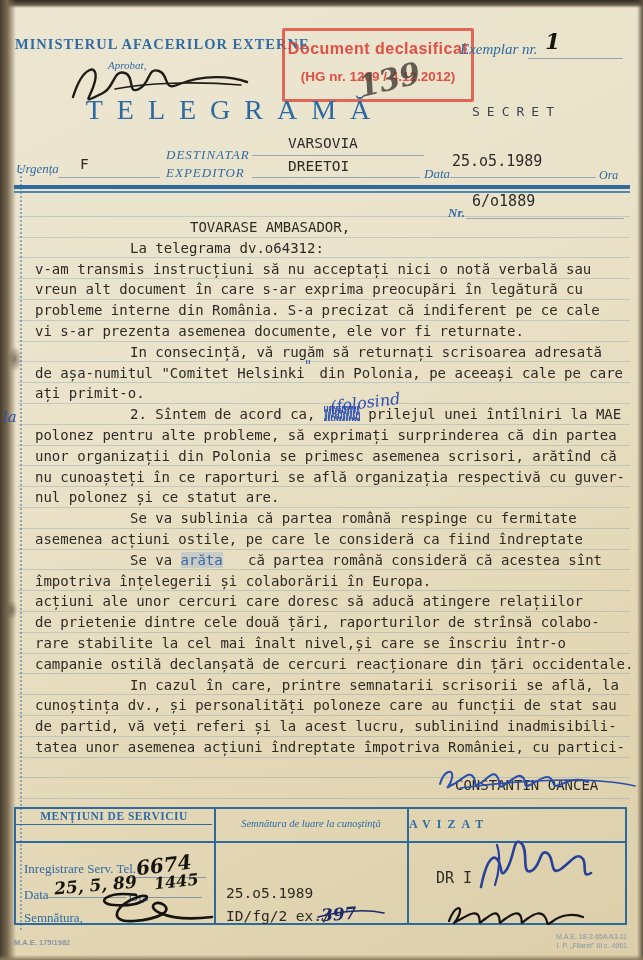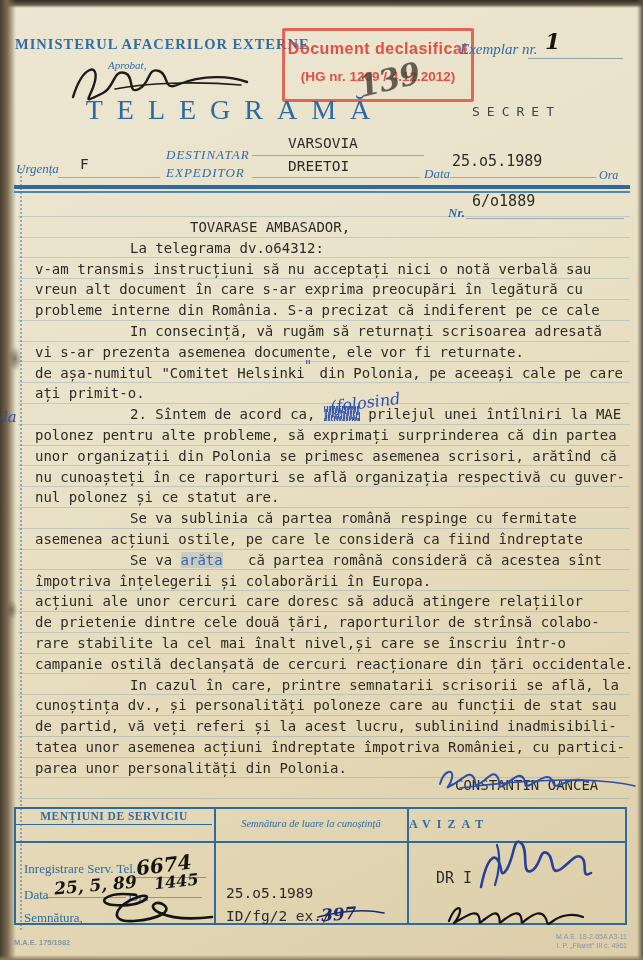--- a/index.html
+++ b/index.html
@@ -176,42 +176,41 @@
   <span class="blab nrlab">Nr.</span>
   <div class="nrline"></div>
   <span class="typed nrval">6/o1889</span>
 
   <div class="body-block" id="body-block">
       <div class="bline ind-a">TOVARASE AMBASADOR,</div>
       <div class="bline ind-b">La telegrama dv.o64312:</div>
       <div class="bline">v-am transmis instrucțiuni să nu acceptați nici o notă verbală sau</div>
       <div class="bline">vreun alt document în care s-ar exprima preocupări în legătură cu</div>
       <div class="bline">probleme interne din România. S-a precizat că indiferent pe ce cale</div>
+      <div class="bline">vi s-ar prezenta asemenea documente, ele vor fi returnate.</div>
       <div class="bline ind-b">In consecință, vă rugăm să returnați scrisoarea adresată</div>
-      <div class="bline">vi s-ar prezenta asemenea documente, ele vor fi returnate.</div>
       <div class="bline"><span>de așa-numitul "Comitet Helsinki</span><span class="insert">"</span><span> din Polonia, pe aceeași cale pe care</span></div>
       <div class="bline">ați primit-o.</div>
       <div class="bline ind-b"><span>2. Sîntem de acord ca, </span><span class="scribble">cu</span><span> prilejul unei întîlniri la MAE</span><span class="inline-note">(folosind</span><span class="margin-note">la</span></div>
       <div class="bline">polonez pentru alte probleme, să exprimați surprinderea că din partea</div>
       <div class="bline">unor organizații din Polonia se primesc asemenea scrisori, arătînd că</div>
       <div class="bline">nu cunoașteți în ce raporturi se află organizația respectivă cu guver-</div>
       <div class="bline">nul polonez și ce statut are.</div>
       <div class="bline ind-b">Se va sublinia că partea română respinge cu fermitate</div>
       <div class="bline">asemenea acțiuni ostile, pe care le consideră ca fiind îndreptate</div>
       <div class="bline ind-b"><span>Se va </span><span class="hl">arăta</span><span>   că partea română consideră că acestea sînt</span></div>
       <div class="bline">împotriva înțelegerii și colaborării în Europa.</div>
       <div class="bline">acțiuni ale unor cercuri care doresc să aducă atingere relațiilor</div>
       <div class="bline">de prietenie dintre cele două țări, raporturilor de strînsă colabo-</div>
       <div class="bline">rare stabilite la cel mai înalt nivel,și care se înscriu într-o</div>
       <div class="bline">campanie ostilă declanșată de cercuri reacționare din țări occidentale.</div>
       <div class="bline ind-b">In cazul în care, printre semnatarii scrisorii se află, la</div>
       <div class="bline">cunoștința dv., și personalități poloneze care au funcții de stat sau</div>
       <div class="bline">de partid, vă veți referi și la acest lucru, subliniind inadmisibili-</div>
       <div class="bline">tatea unor asemenea acțiuni îndreptate împotriva României, cu partici-</div>
-      <div class="bline">parea unor personalități din Polonia.</div>
     </div>
 
   <span class="oancea">CONSTANTIN OANCEA</span>
   <svg class="sig-svg" style="left:430px;top:758px;" width="210" height="40" viewBox="0 0 210 40">
     <path d="M10,26 C14,12 24,10 22,20 C20,30 12,32 24,26 C34,20 40,12 44,20 C47,26 42,30 52,24 C60,18 64,12 68,20 C71,26 66,32 76,26 C84,20 90,14 94,21 C97,27 92,31 102,26 C112,20 118,16 122,22 C125,27 122,30 132,26 C140,22 150,20 158,24" fill="none" stroke="#2b4fae" stroke-width="2" stroke-linecap="round"></path>
     <path d="M30,30 C90,22 160,18 205,28" fill="none" stroke="#2b4fae" stroke-width="1.6" stroke-linecap="round"></path>
   </svg>
 
   <div class="ftable">
     <div class="ft-hrow"></div>

